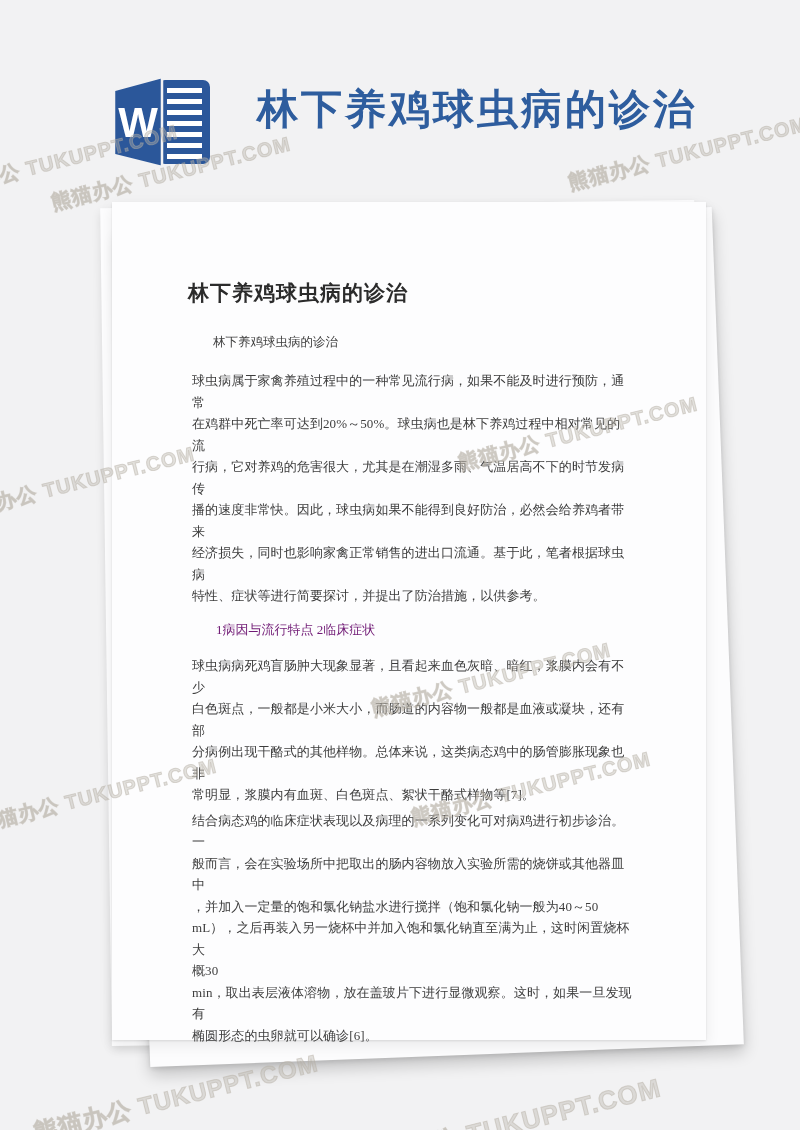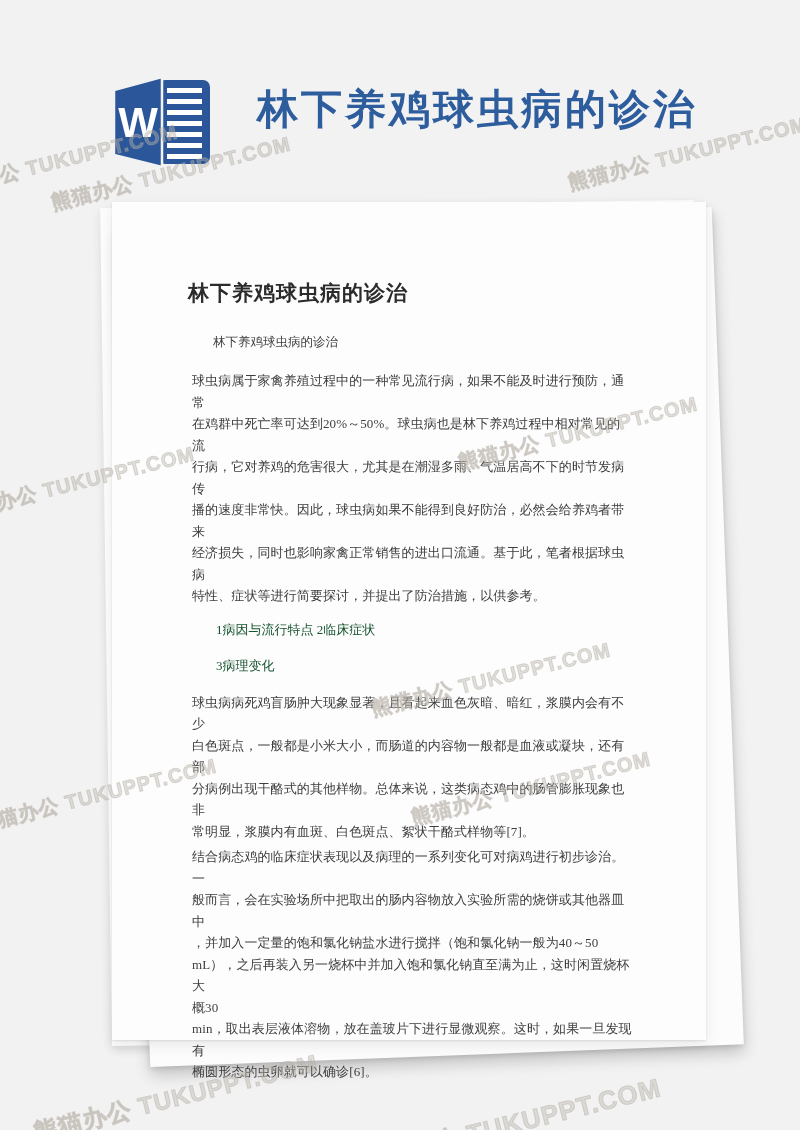--- a/index.html
+++ b/index.html
@@ -53,21 +53,21 @@
   }
   .doc-subtitle {
     font-size: 12.5px; color: #3d3d3d; line-height: 21px;
     padding-left: 25px; margin: 0 0 17px;
   }
   .para {
     font-size: 13px; color: #3d3d3d; line-height: 21.5px;
     margin: 0 4px 4px; white-space: pre-line; letter-spacing: 0.1px;
   }
   .sec-heading {
-    font-size: 13px; color: #14532d; line-height: 21.5px;
+    font-size: 13px; color: #701a75; line-height: 21.5px;
     padding-left: 28px; margin: 12px 0 15px; white-space: nowrap;
   }
 
   
   .wm {
     position: absolute; z-index: 9; pointer-events: none;
     font-family: "Liberation Sans", sans-serif;
     font-weight: bold; font-size: 20px; letter-spacing: 1px;
     color: rgba(186,179,170,0.40);
     -webkit-text-stroke: 1px rgba(180,172,162,0.45);
@@ -105,21 +105,20 @@
 
     <p class="para">球虫病属于家禽养殖过程中的一种常见流行病，如果不能及时进行预防，通常
 在鸡群中死亡率可达到20%～50%。球虫病也是林下养鸡过程中相对常见的流
 行病，它对养鸡的危害很大，尤其是在潮湿多雨、气温居高不下的时节发病传
 播的速度非常快。因此，球虫病如果不能得到良好防治，必然会给养鸡者带来
 经济损失，同时也影响家禽正常销售的进出口流通。基于此，笔者根据球虫病
 特性、症状等进行简要探讨，并提出了防治措施，以供参考。</p>
 
     <p class="sec-heading">1病因与流行特点 2临床症状</p>
 
-    <p class="sec-heading">3病理变化</p>
     <p class="para">球虫病病死鸡盲肠肿大现象显著，且看起来血色灰暗、暗红，浆膜内会有不少
 白色斑点，一般都是小米大小，而肠道的内容物一般都是血液或凝块，还有部
 分病例出现干酪式的其他样物。总体来说，这类病态鸡中的肠管膨胀现象也非
 常明显，浆膜内有血斑、白色斑点、絮状干酪式样物等[7]。</p>
 
     <p class="para">结合病态鸡的临床症状表现以及病理的一系列变化可对病鸡进行初步诊治。一
 般而言，会在实验场所中把取出的肠内容物放入实验所需的烧饼或其他器皿中
 ，并加入一定量的饱和氯化钠盐水进行搅拌（饱和氯化钠一般为40～50
 mL），之后再装入另一烧杯中并加入饱和氯化钠直至满为止，这时闲置烧杯大
 概30

